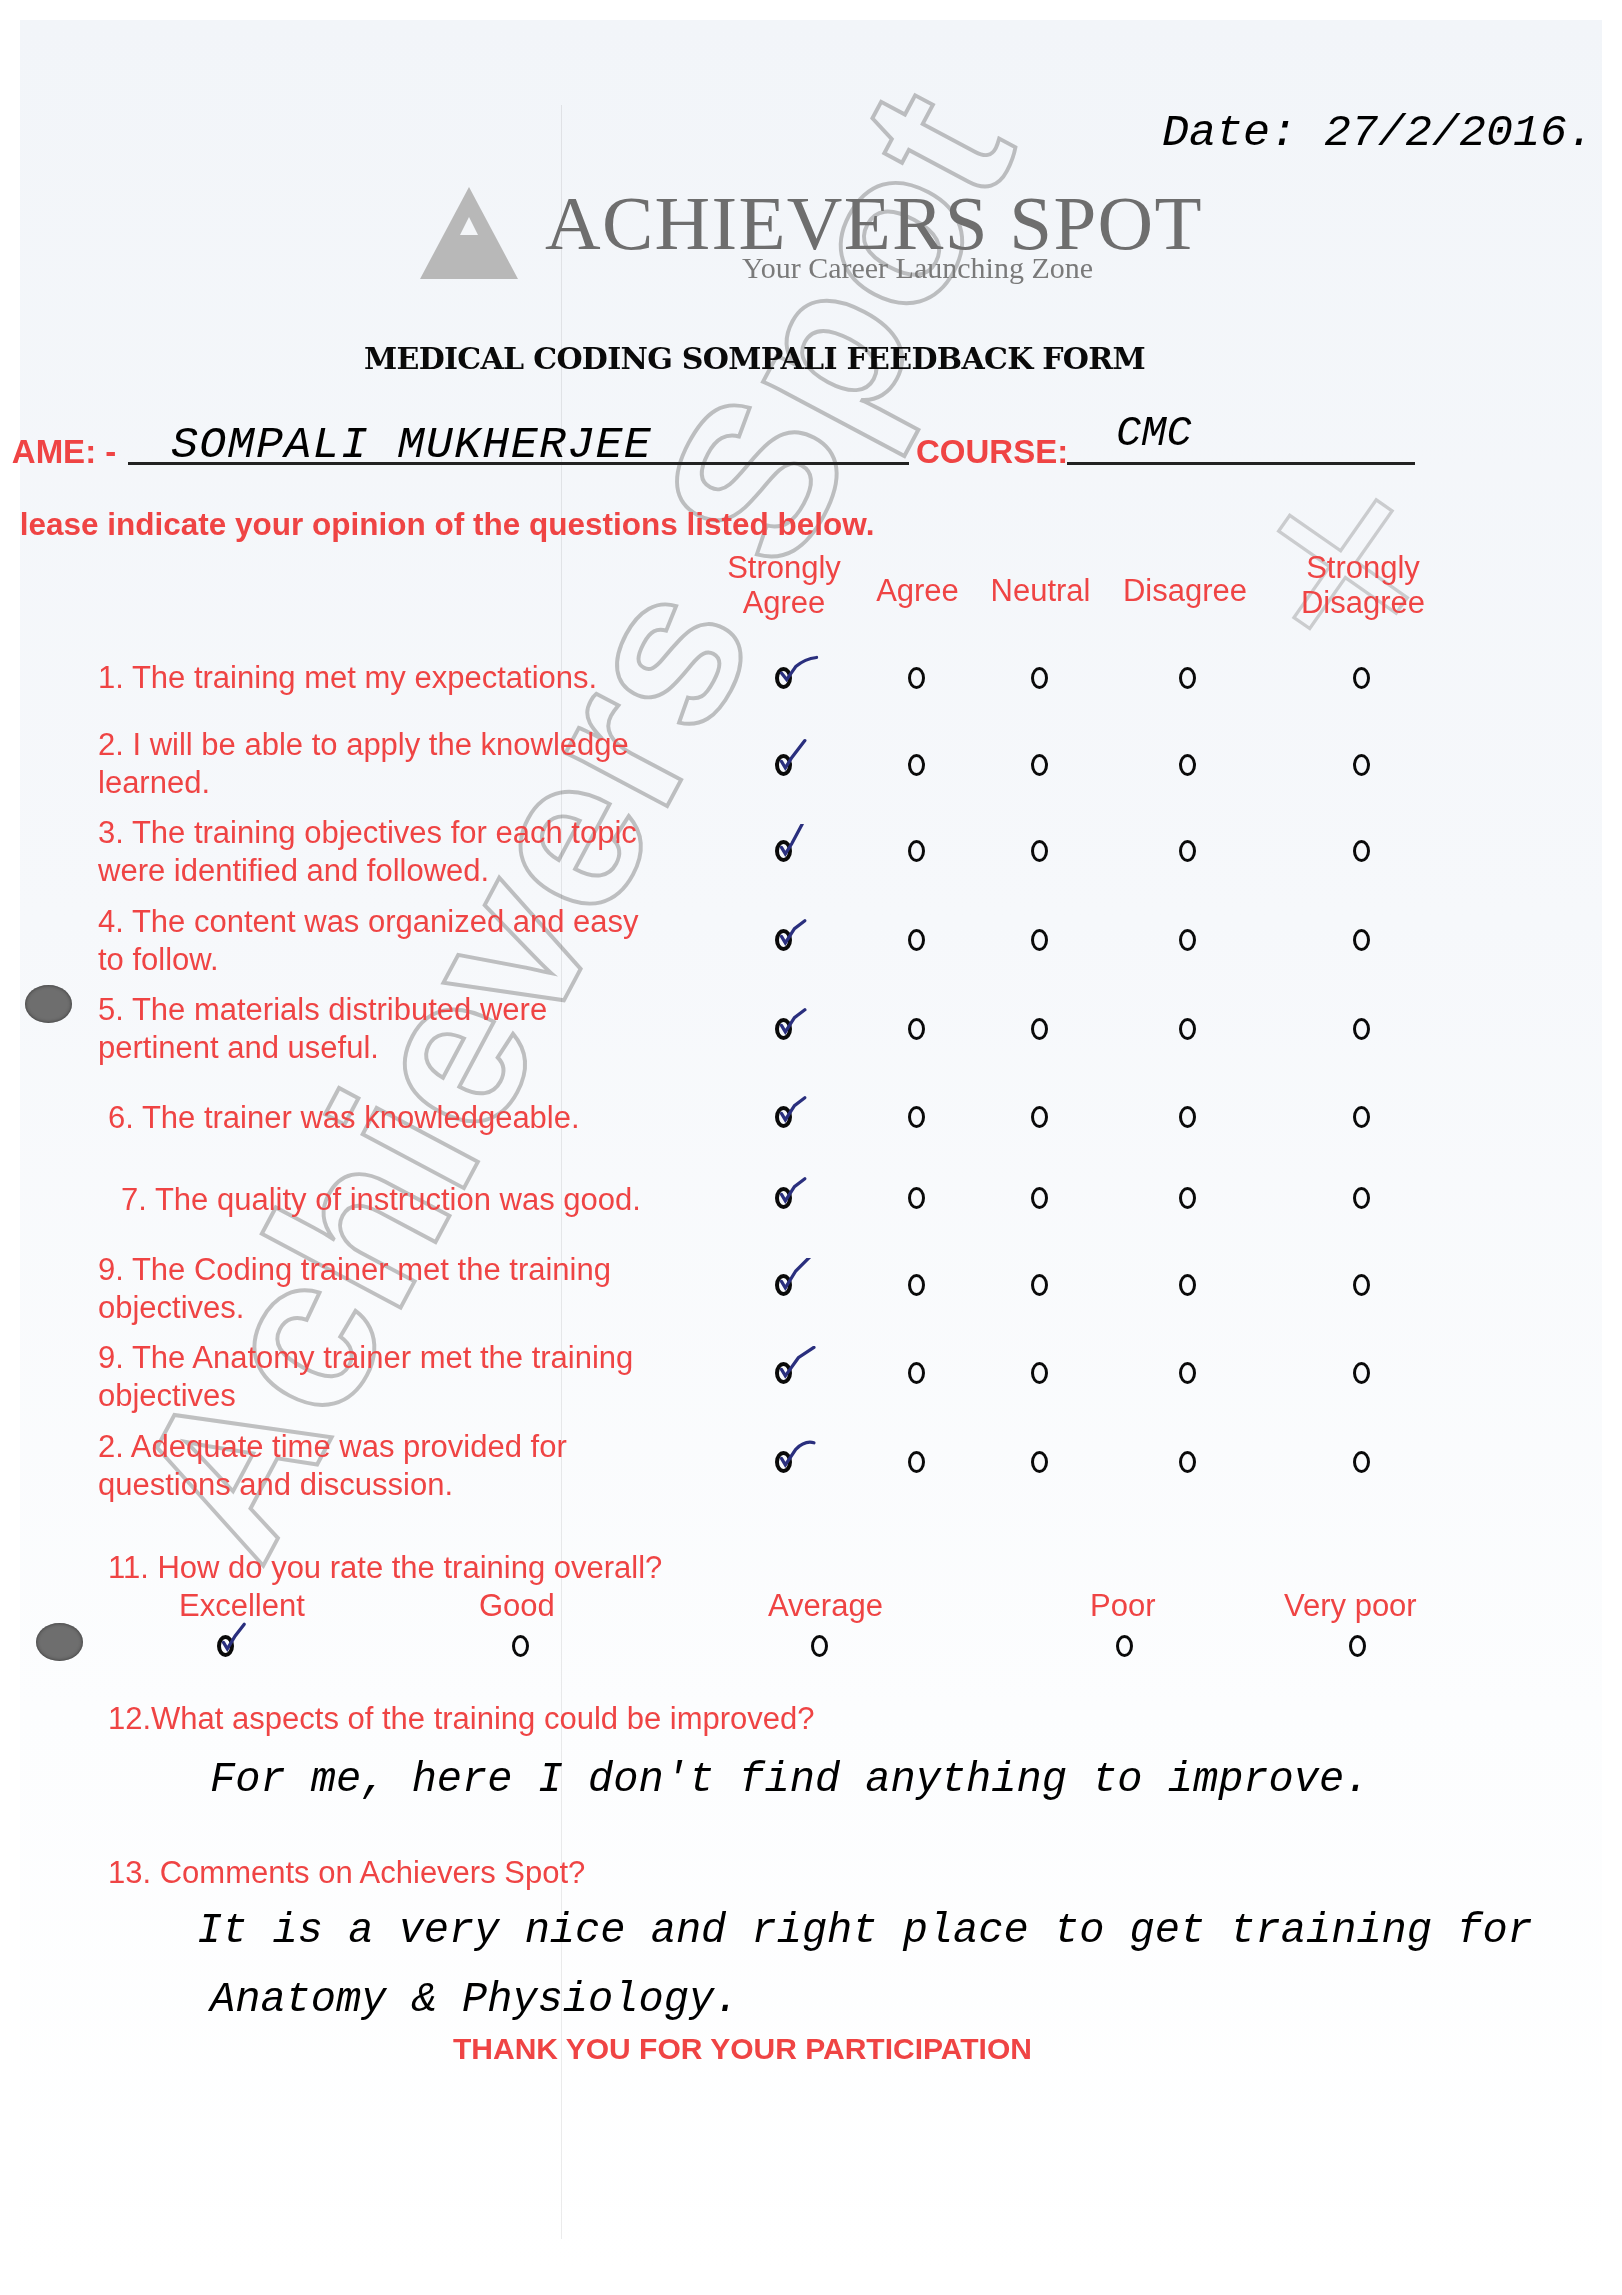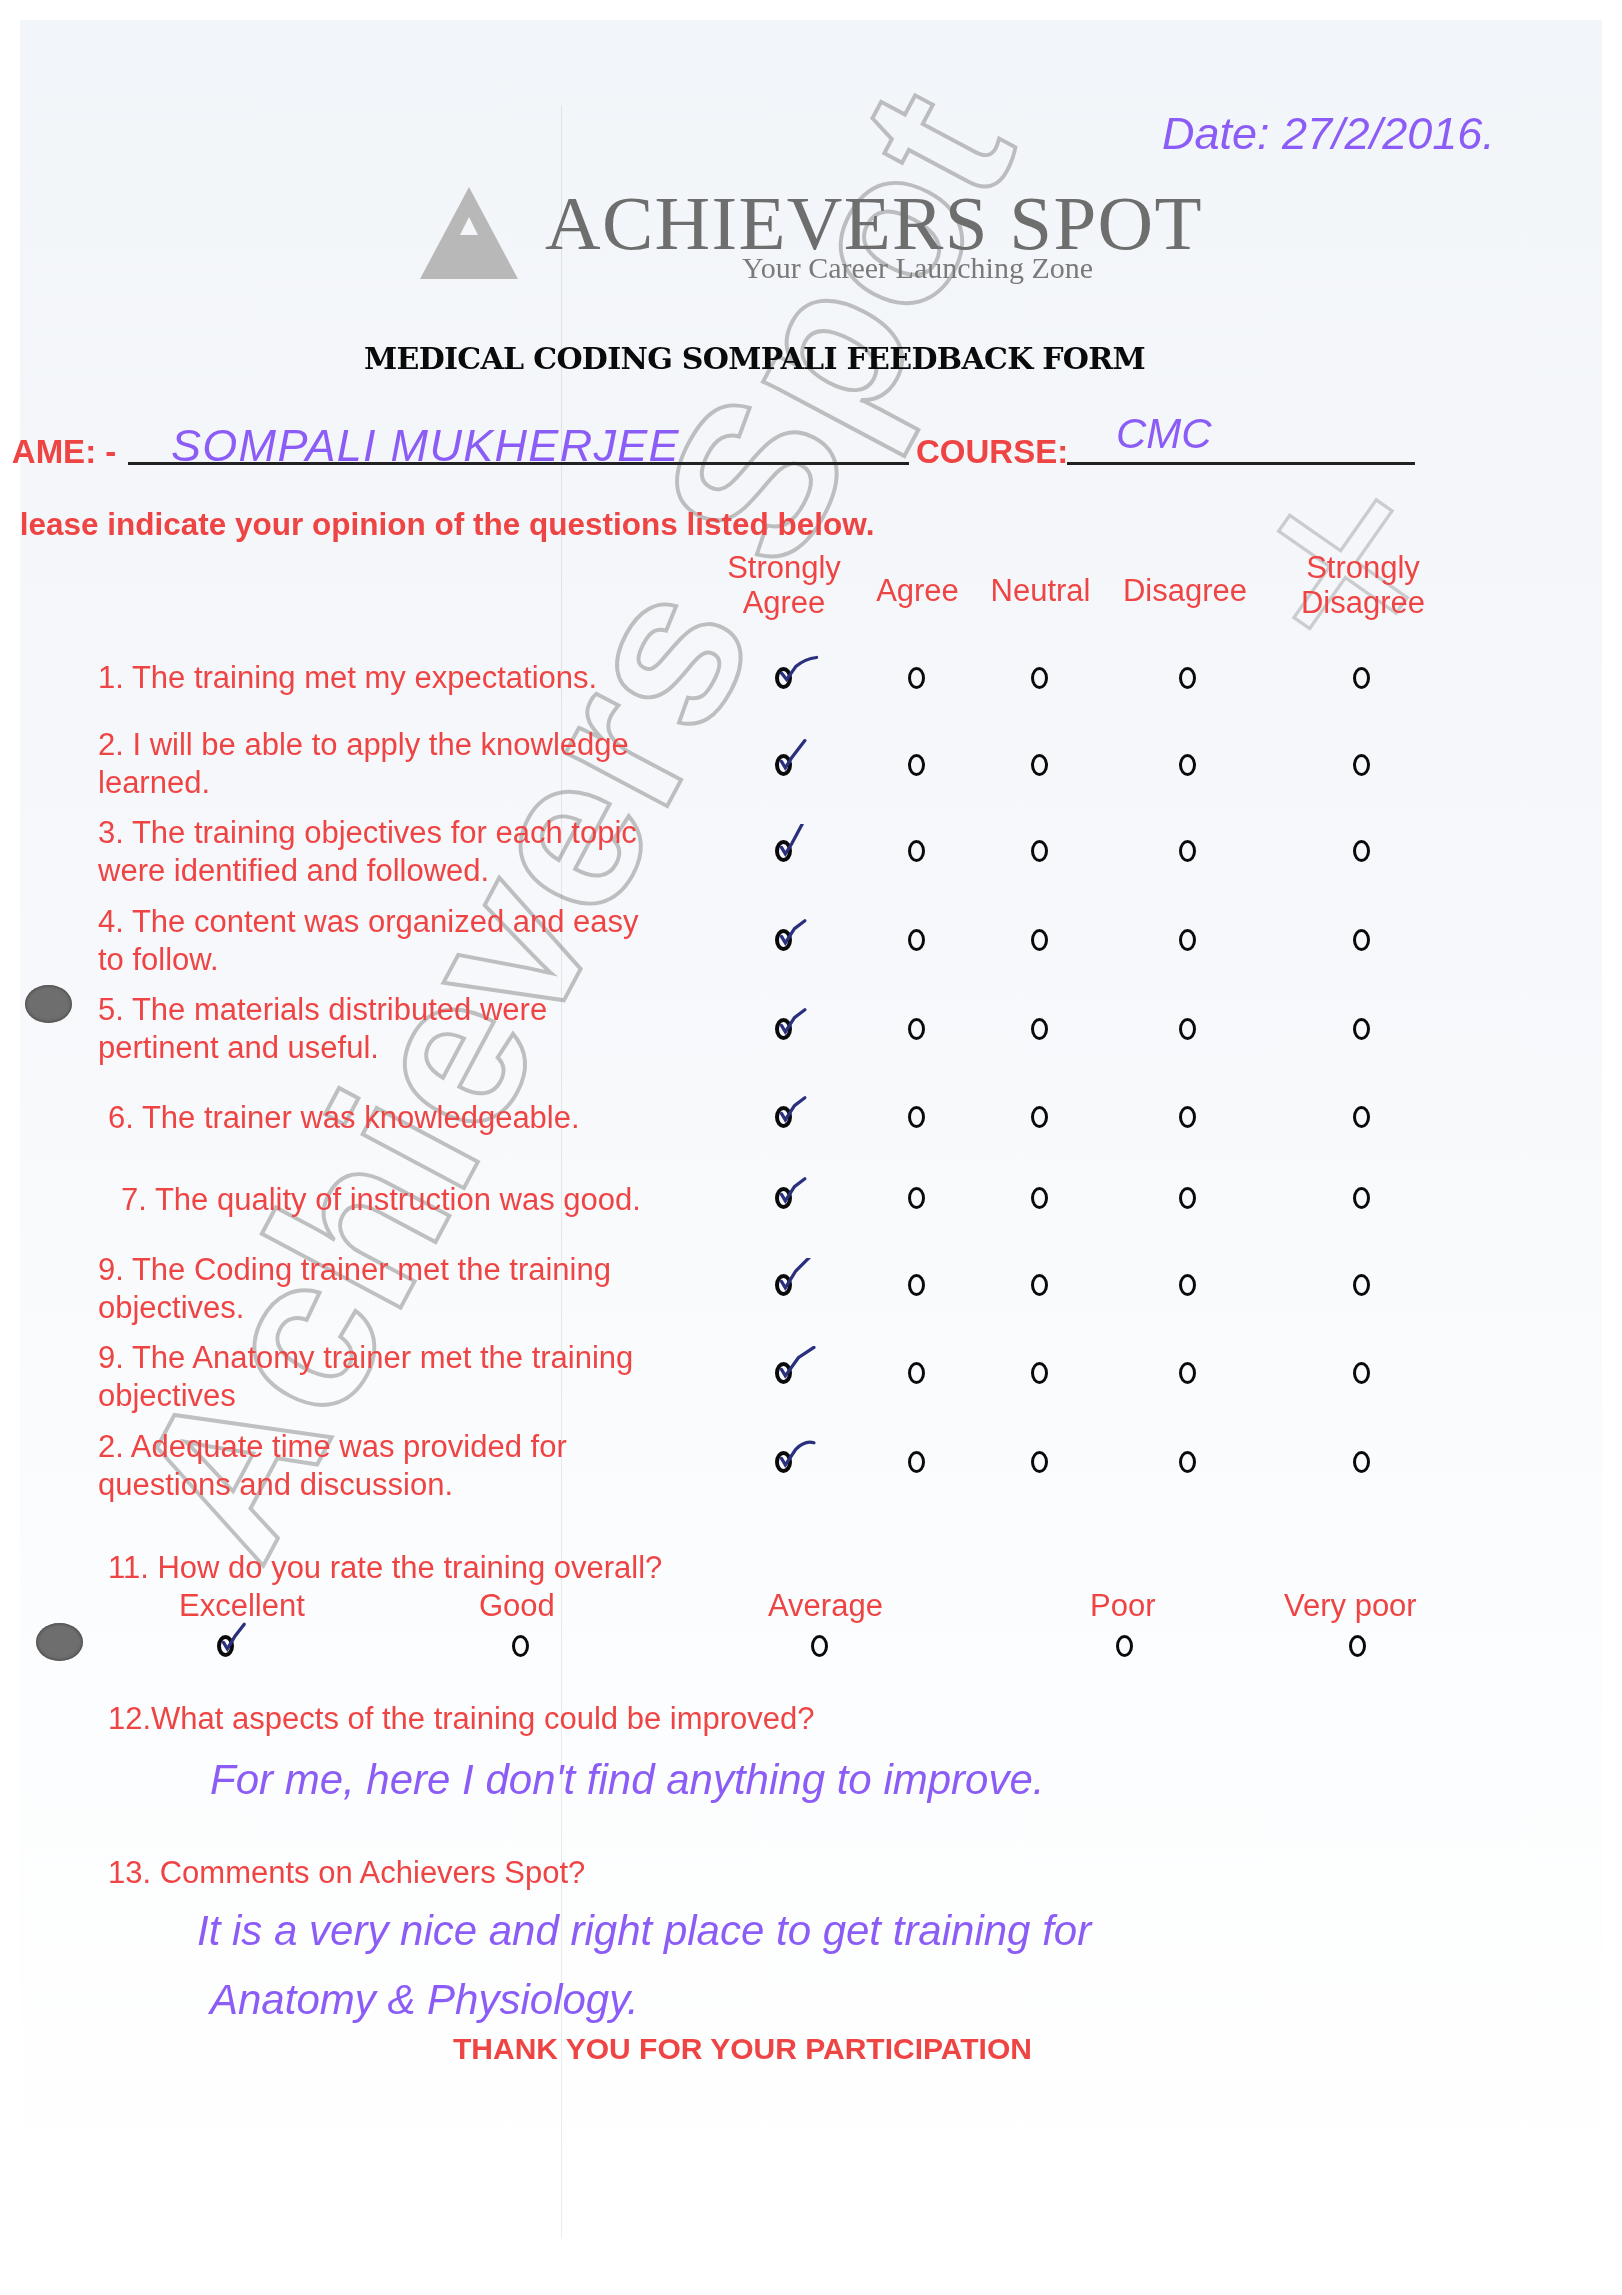--- a/index.html
+++ b/index.html
@@ -8,22 +8,22 @@
     background: #ffffff;
     font-family: "Liberation Sans", "DejaVu Sans", sans-serif;
     color: #111;
   }
   .sheet {
     position: absolute; left: 19.7px; top: 19.7px; width: 1582px; height: 2252px;
     background: linear-gradient(180deg, #f2f5f9 0%, #f6f8fb 40%, #fcfdfe 75%, #ffffff 100%);
   }
   .abs { position: absolute; }
   .hand {
-    font-family: Liberation Sans, sans-serif;
-    font-style: italic; color: #8b5cf6;
+    font-family: Liberation Mono, monospace;
+    font-style: italic; color: #000000;
   }
   .print { font-family: "Liberation Sans", "DejaVu Sans", sans-serif; color: #ef4444; }
 
   
   .logo-tri {
     left: 420px; top: 187px; width: 0; height: 0;
     border-left: 49px solid transparent; border-right: 49px solid transparent;
     border-bottom: 92px solid #b8b8b8;
   }
   .logo-tri-inner {

